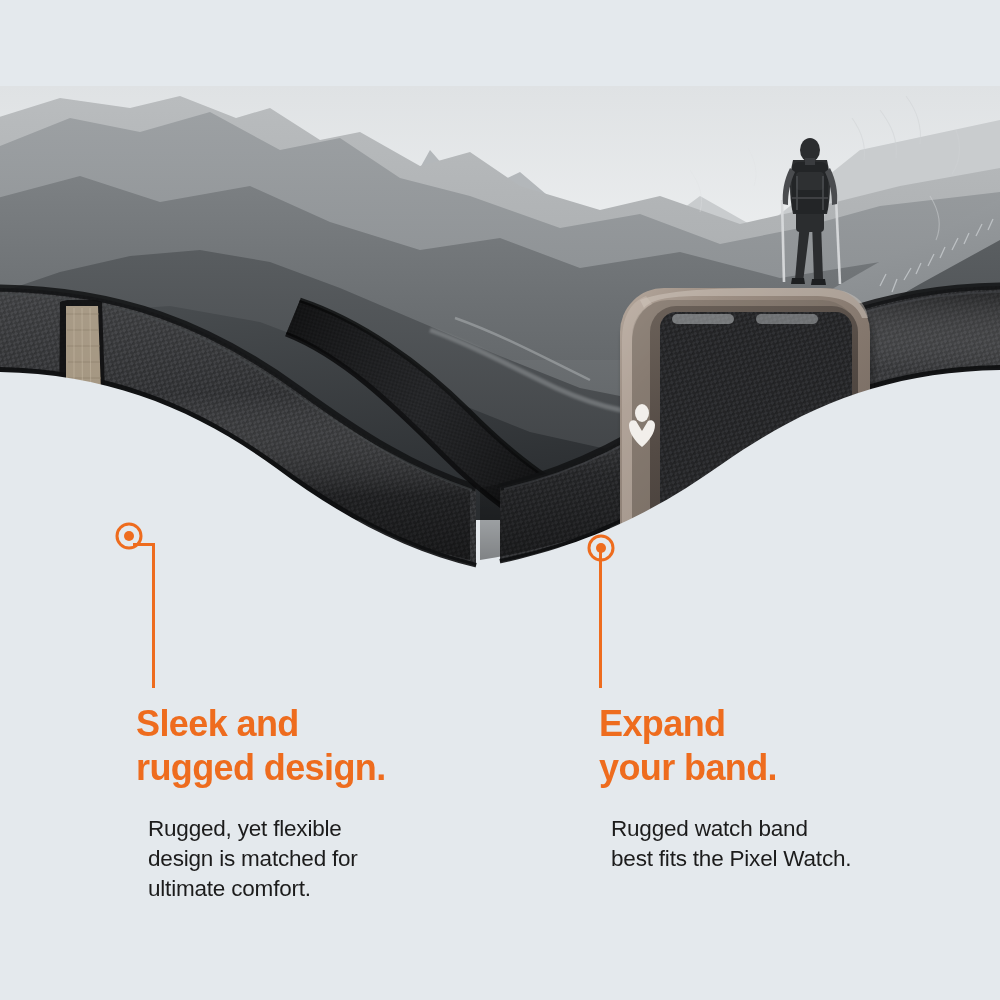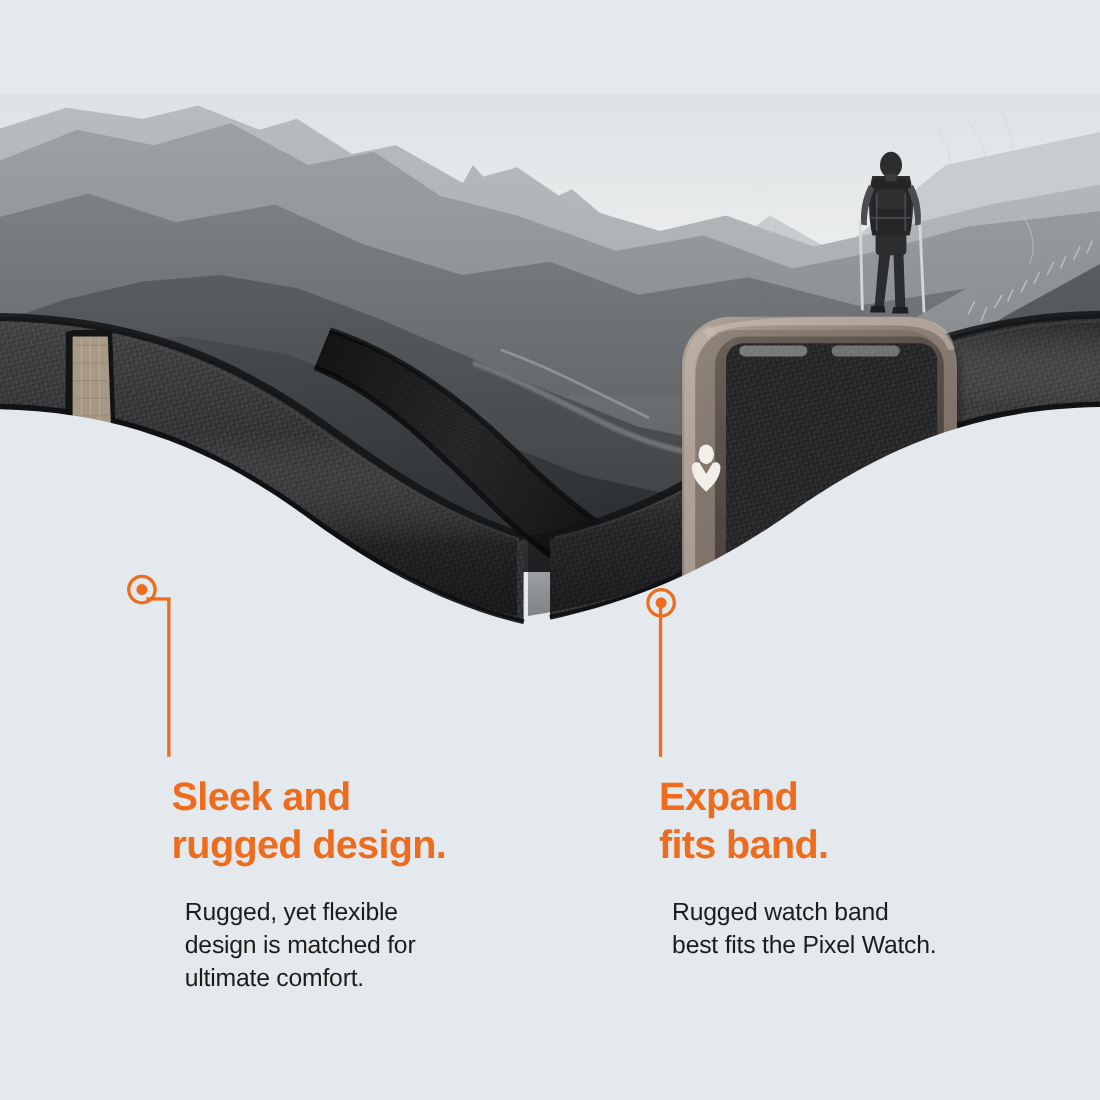--- a/index.html
+++ b/index.html
@@ -341,32 +341,32 @@
     <circle cx="15" cy="15" r="5" fill="#ee6c1e"></circle>
   </svg>
 
   <div class="callout-line" style="left:599px;top:548px;height:140px;"></div>
 
   <svg class="marker" style="left:586px;top:533px;" viewBox="0 0 30 30" xmlns="http://www.w3.org/2000/svg">
     <circle cx="15" cy="15" r="12" fill="none" stroke="#ee6c1e" stroke-width="3"></circle>
     <circle cx="15" cy="15" r="5" fill="#ee6c1e"></circle>
   </svg>
 
-  <div class="col" style="left:156px;top:702px;width:400px;">
+  <div class="col" style="left:136px;top:702px;width:400px;">
     <div class="headline-wrap">
       <h2 class="headline">Sleek and
 rugged design.</h2>
     </div>
     <p class="subcopy">Rugged, yet flexible
 design is matched for
 ultimate comfort.</p>
   </div>
 
   <div class="col" style="left:599px;top:702px;width:400px;">
     <div class="headline-wrap">
       <h2 class="headline">Expand
-fits band.</h2>
+your band.</h2>
     </div>
     <p class="subcopy">Rugged watch band
 best fits the Pixel Watch.</p>
   </div>
 
 </div>
 
 </body></html>

